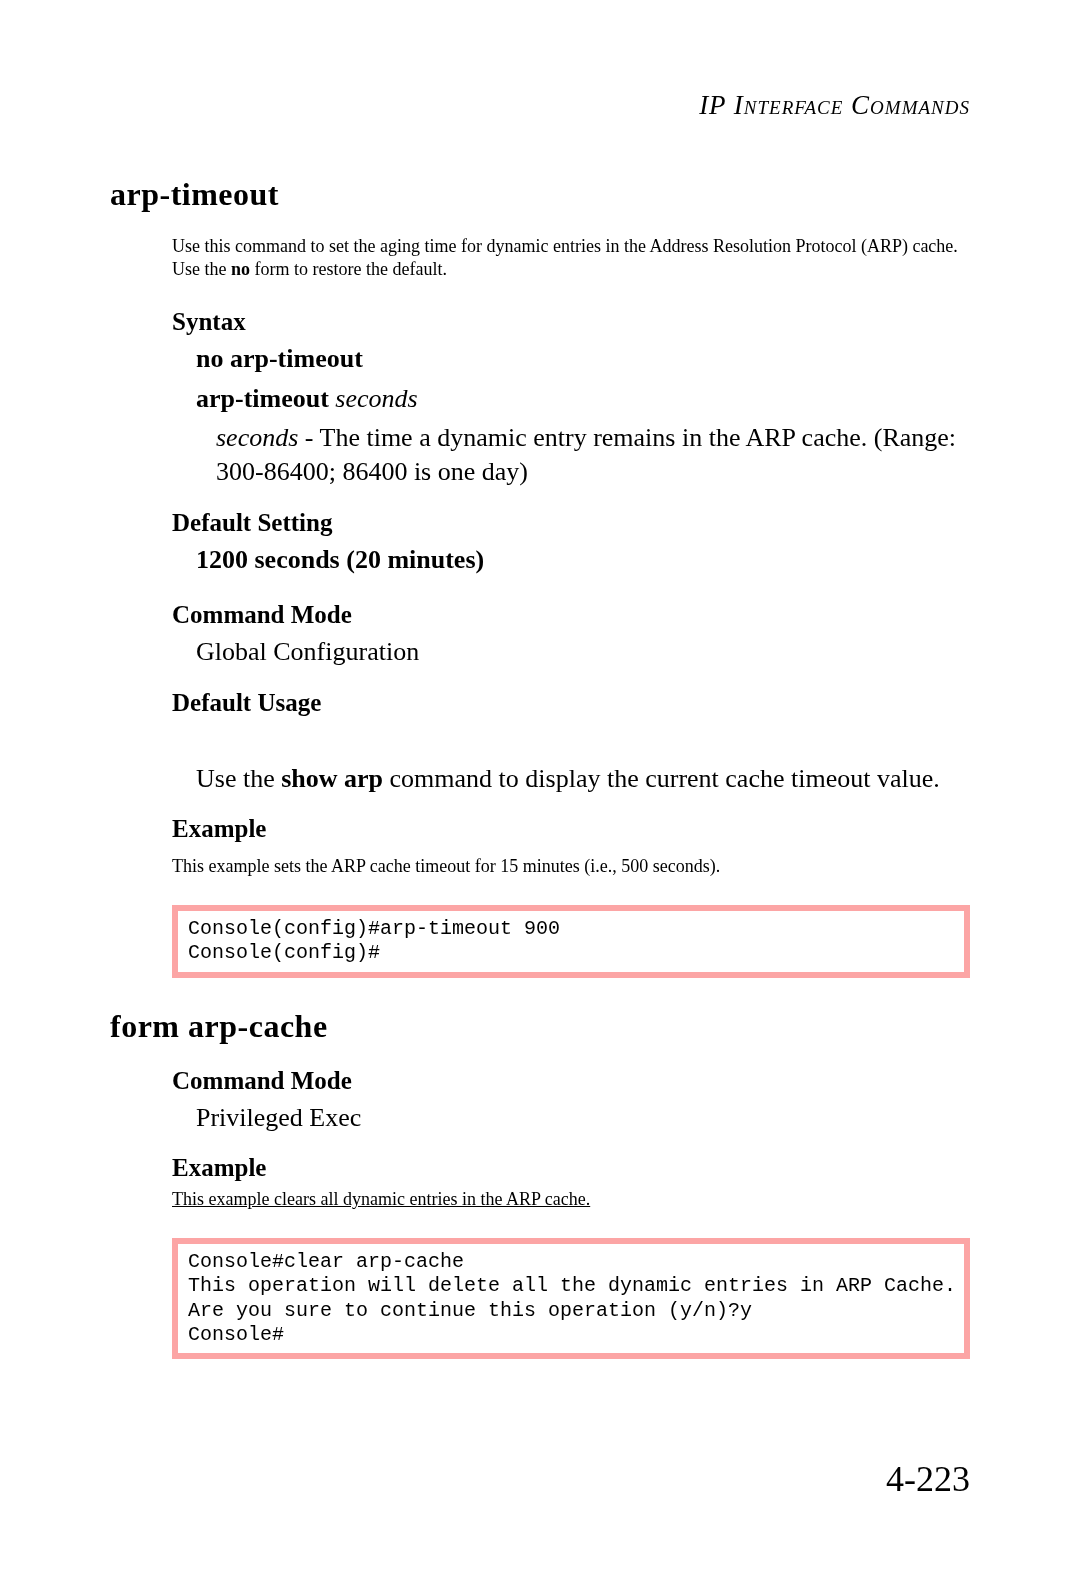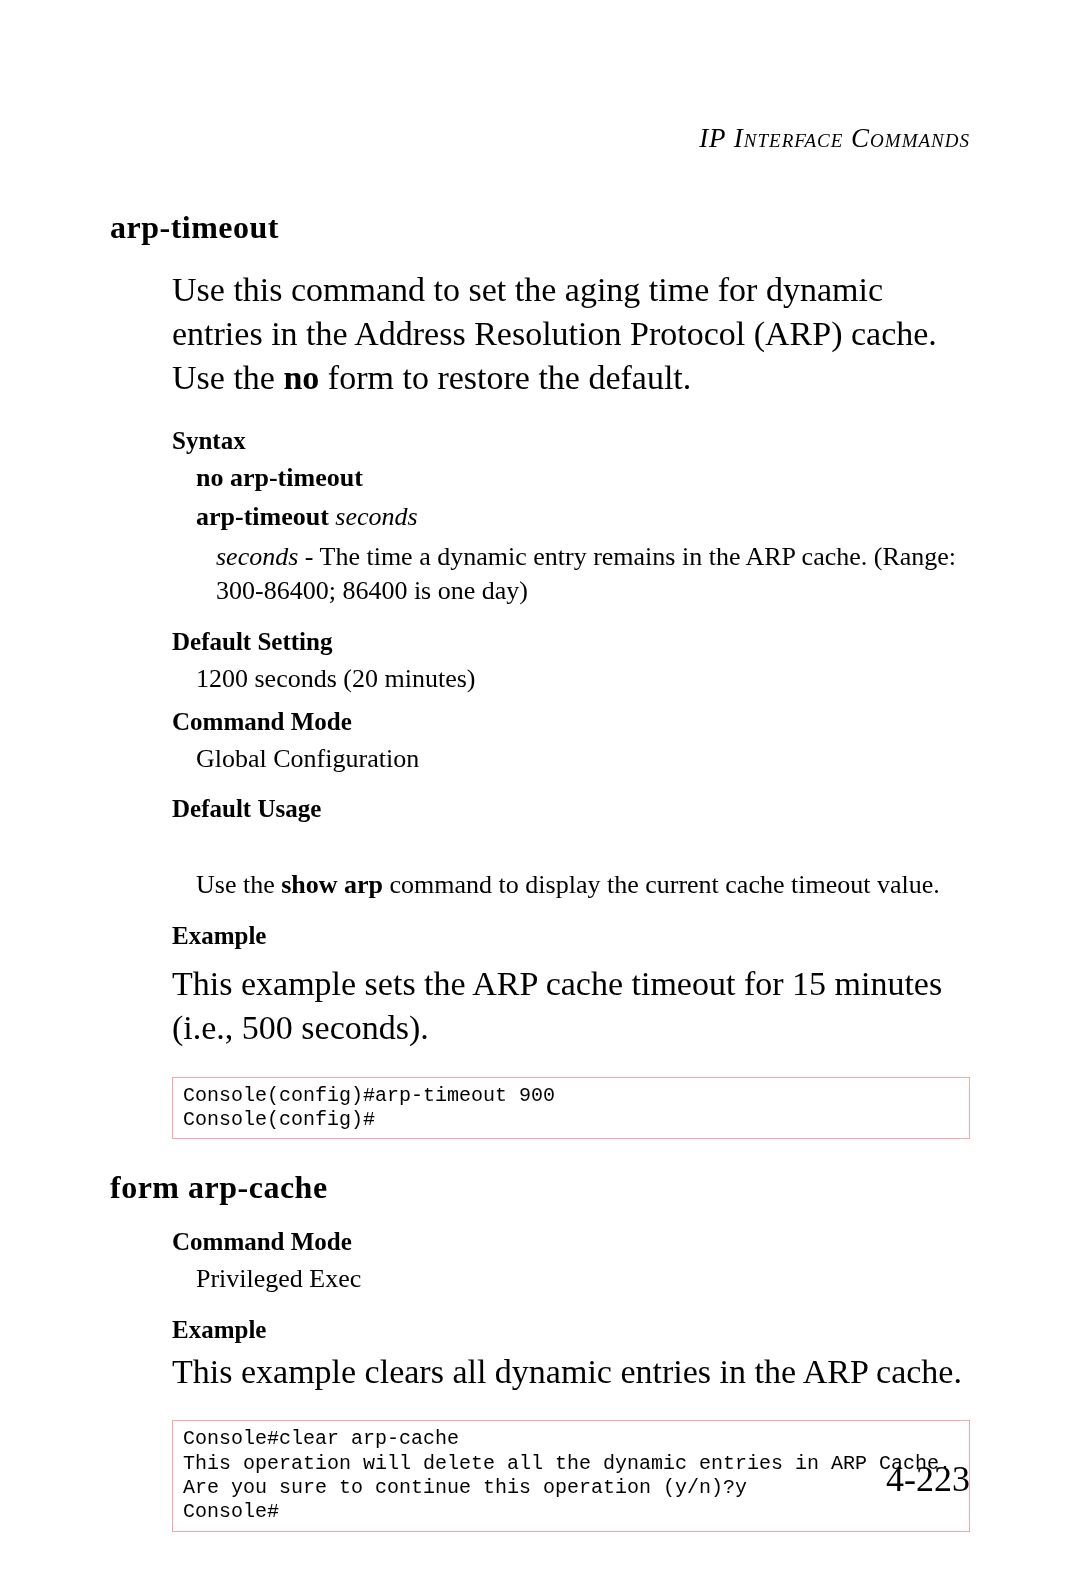--- a/index.html
+++ b/index.html
@@ -19,30 +19,29 @@
     height: 100%;
     position: relative;
   }
   .running-head {
     text-align: right;
     font-variant: small-caps;
     font-style: italic;
     font-size: 27px;
     letter-spacing: 1px;
     margin-bottom: 55px;
-    margin-top: 33px;
   }
   .section-title {
     font-size: 32px;
     font-weight: bold;
     margin: 0 0 22px 0;
     letter-spacing: 0.5px;
   }
   .body-text {
-    font-size: 34px;
+    font-size: 18px;
     line-height: 1.30;
     margin: 0 0 26px 62px;
   }
   .sub-heading {
     font-size: 25px;
     font-weight: bold;
     margin: 10px 0 6px 62px;
   }
   .indent-1 {
     margin-left: 86px;
@@ -53,21 +52,21 @@
   .indent-2 {
     margin-left: 106px;
     font-size: 26px;
     line-height: 1.30;
     margin-bottom: 10px;
   }
   .bold { font-weight: bold; }
   .italic { font-style: italic; }
   .codebox {
     margin: 8px 0 30px 62px;
-    border: 1px solid #fca5a5;
+    border: 6px solid #fca5a5;
     padding: 6px 10px 6px 10px;
     font-family: "Courier New", Courier, monospace;
     font-size: 20px;
     line-height: 1.22;
     white-space: pre;
   }
   .page-number {
     position: absolute;
     right: 110px;
     bottom: 70px;
@@ -93,21 +92,21 @@
     <span class="bold">no arp-timeout</span>
   </div>
   <div class="indent-1">
     <span class="bold">arp-timeout</span><span class="italic"> seconds</span>
   </div>
   <div class="indent-2">
     <span class="italic">seconds</span><span> - The time a dynamic entry remains in the ARP cache. (Range: 300-86400; 86400 is one day)</span>
   </div>
 
   <div class="sub-heading" style="margin-top:20px;">Default Setting</div>
-  <div class="indent-1" style="margin-bottom:12px;">1200 seconds (20 minutes)</div>
+  <div class="indent-1" style="margin-bottom:24px;font-weight:bold;">1200 seconds (20 minutes)</div>
 
   <div class="sub-heading">Command Mode</div>
   <div class="indent-1" style="margin-bottom:20px;">Global Configuration</div>
 
   <div class="sub-heading">Default Usage</div>
   <div class="indent-1" style="margin-bottom:20px;margin-top:45px;">
     <span>Use the </span><span class="bold">show arp</span><span> command to display the current cache timeout value.</span>
   </div>
 
   <div class="sub-heading">Example</div>
@@ -115,20 +114,20 @@
   <div class="codebox">Console(config)#arp-timeout 900
 Console(config)#</div>
 
   <h2 class="section-title">form arp-cache</h2>
 
 
   <div class="sub-heading">Command Mode</div>
   <div class="indent-1" style="margin-bottom:20px;">Privileged Exec</div>
 
   <div class="sub-heading">Example</div>
-  <p class="body-text" style="margin-top:0;">This example clears all dynamic entries in the ARP cache.</p>
+  <p class="body-text" style="margin-top:0;text-decoration:underline;">This example clears all dynamic entries in the ARP cache.</p>
   <div class="codebox">Console#clear arp-cache
 This operation will delete all the dynamic entries in ARP Cache.
 Are you sure to continue this operation (y/n)?y
 Console#</div>
 
   <div class="page-number">4-223</div>
 </div>
 
 </body></html>

